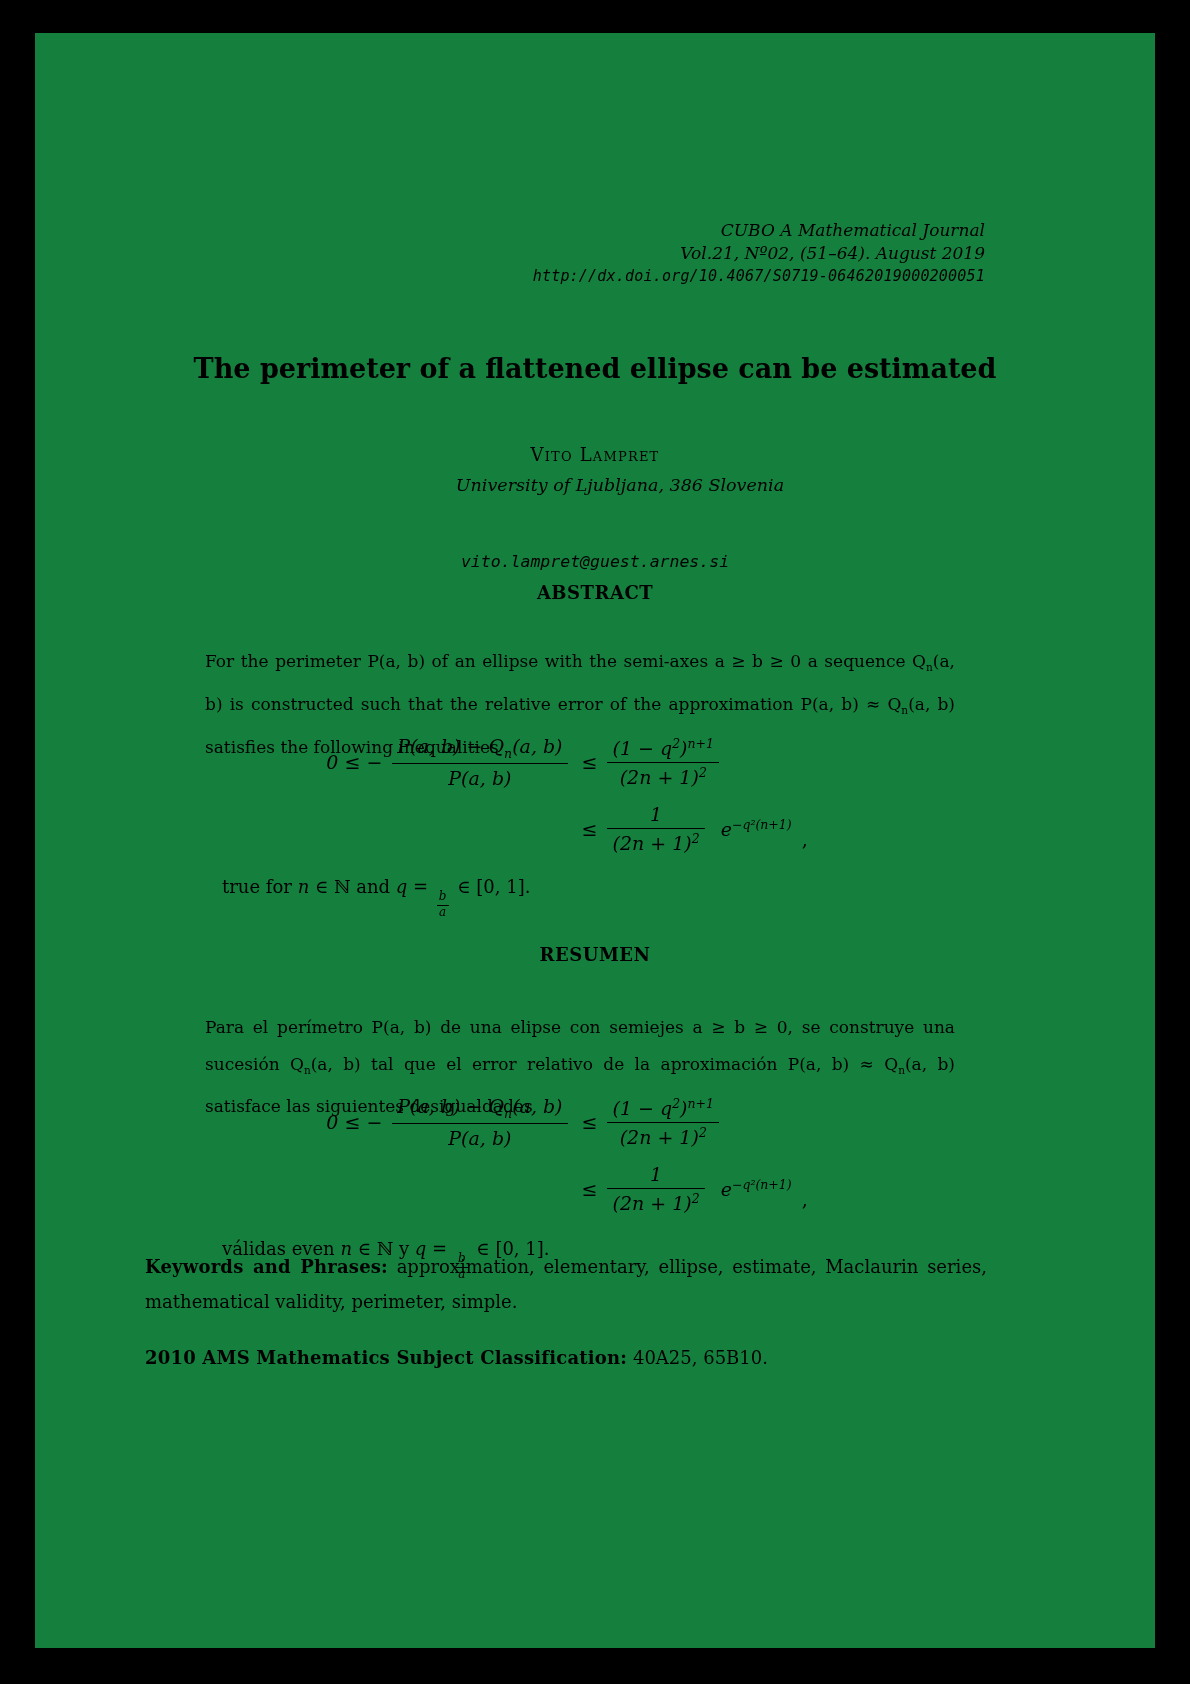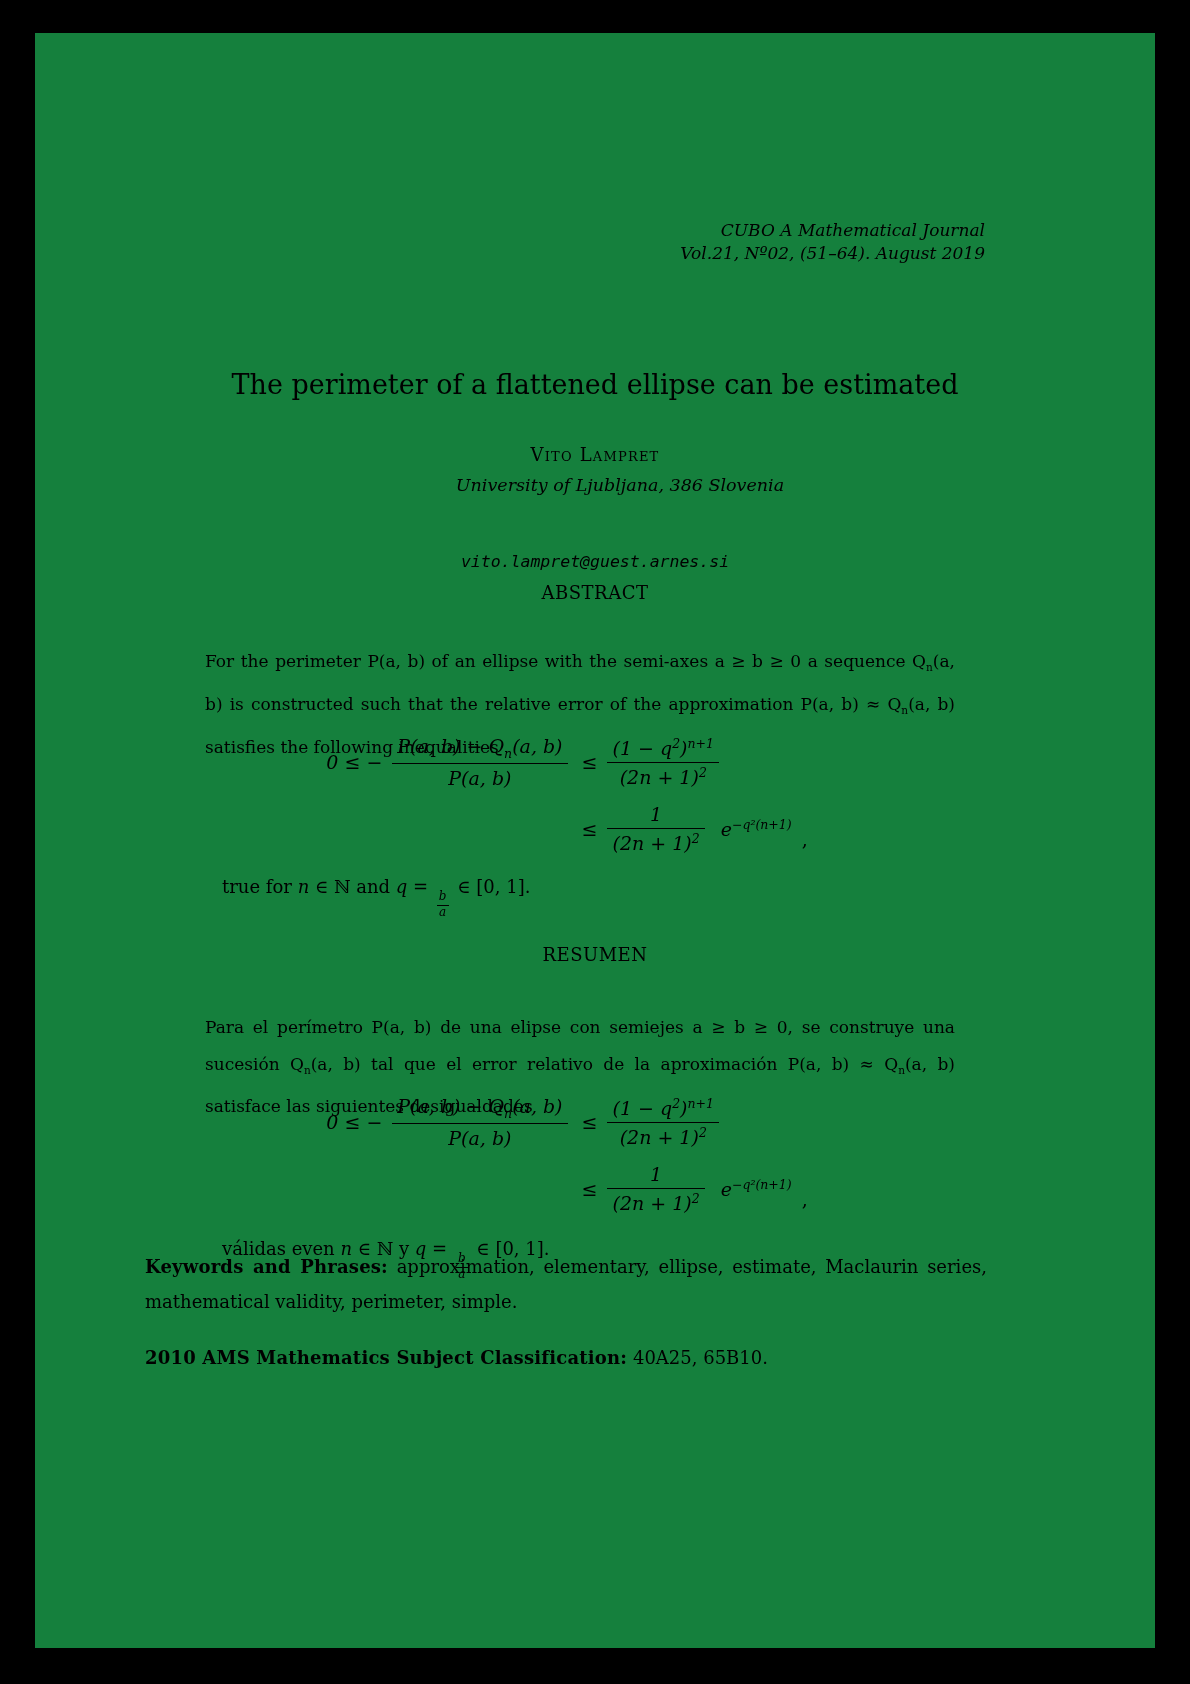--- a/index.html
+++ b/index.html
@@ -17,40 +17,40 @@
   .journal-header {
     position:absolute; top:186px; right:170px; text-align:right;
     font-style:italic; font-size:17px; line-height:23px; white-space:nowrap;
   }
   .journal-header .doi {
     font-family:"DejaVu Sans Mono","Liberation Mono",monospace;
     font-size:15px; letter-spacing:0.2px;
   }
   
   .paper-title {
-    position:absolute; top:320px; left:60px; right:60px; margin:16px;
-    text-align:center; font-weight:400; font-size:27px; line-height:32px;
+    position:absolute; top:320px; left:60px; right:60px; margin:0;
+    text-align:center; font-weight:700; font-size:27px; line-height:32px;
   }
   .author {
     position:absolute; top:411px; left:0; width:100%; text-align:center;
     font-variant:small-caps; font-size:18px; letter-spacing:1.2px;
   }
   .affiliation {
     position:absolute; top:442px; left:0; width:100%; text-align:center;
     font-style:italic; font-size:17.5px;margin-left:25px;
   }
   .email {
     position:absolute; top:471px; left:0; width:100%; text-align:center;
     font-family:"DejaVu Sans Mono","Liberation Mono",monospace;
     font-style:italic; font-size:16.5px;margin-top:48px;
   }
   
   .sec-head {
     position:absolute; left:0; width:100%; text-align:center;
-    font-weight:400; font-size:18px; letter-spacing:0.5px;
+    font-weight:700; font-size:18px; letter-spacing:0.5px;
   }
   .sec-abstract { top:549px; }
   .sec-resumen  { top:911px; }
   
   .para {
     position:absolute; left:157px; width:750px; margin:13px;
     font-size:17px; line-height:36.5px; text-align:justify;
   }
   .abstract-text { top:597px; }
   .resumen-text  { top:963px; }
@@ -97,20 +97,21 @@
   .meta-para b { letter-spacing:0.2px; }
 </style>
 </head>
 <body>
 
 <div class="page">
 
   <div class="journal-header">
     <div>CUBO A Mathematical Journal</div>
     <div>Vol.21, Nº02, (51–64). August 2019</div>
+    <div class="doi">http://dx.doi.org/10.4067/S0719-06462019000200051</div>
   </div>
 
   <h1 class="paper-title">
     <div>The perimeter of a flattened ellipse can be estimated</div>
   </h1>
 
   <div class="author">Vito Lampret</div>
   <div class="affiliation">University of Ljubljana, 386 Slovenia</div>
   <div class="email">vito.lampret@guest.arnes.si</div>
 

